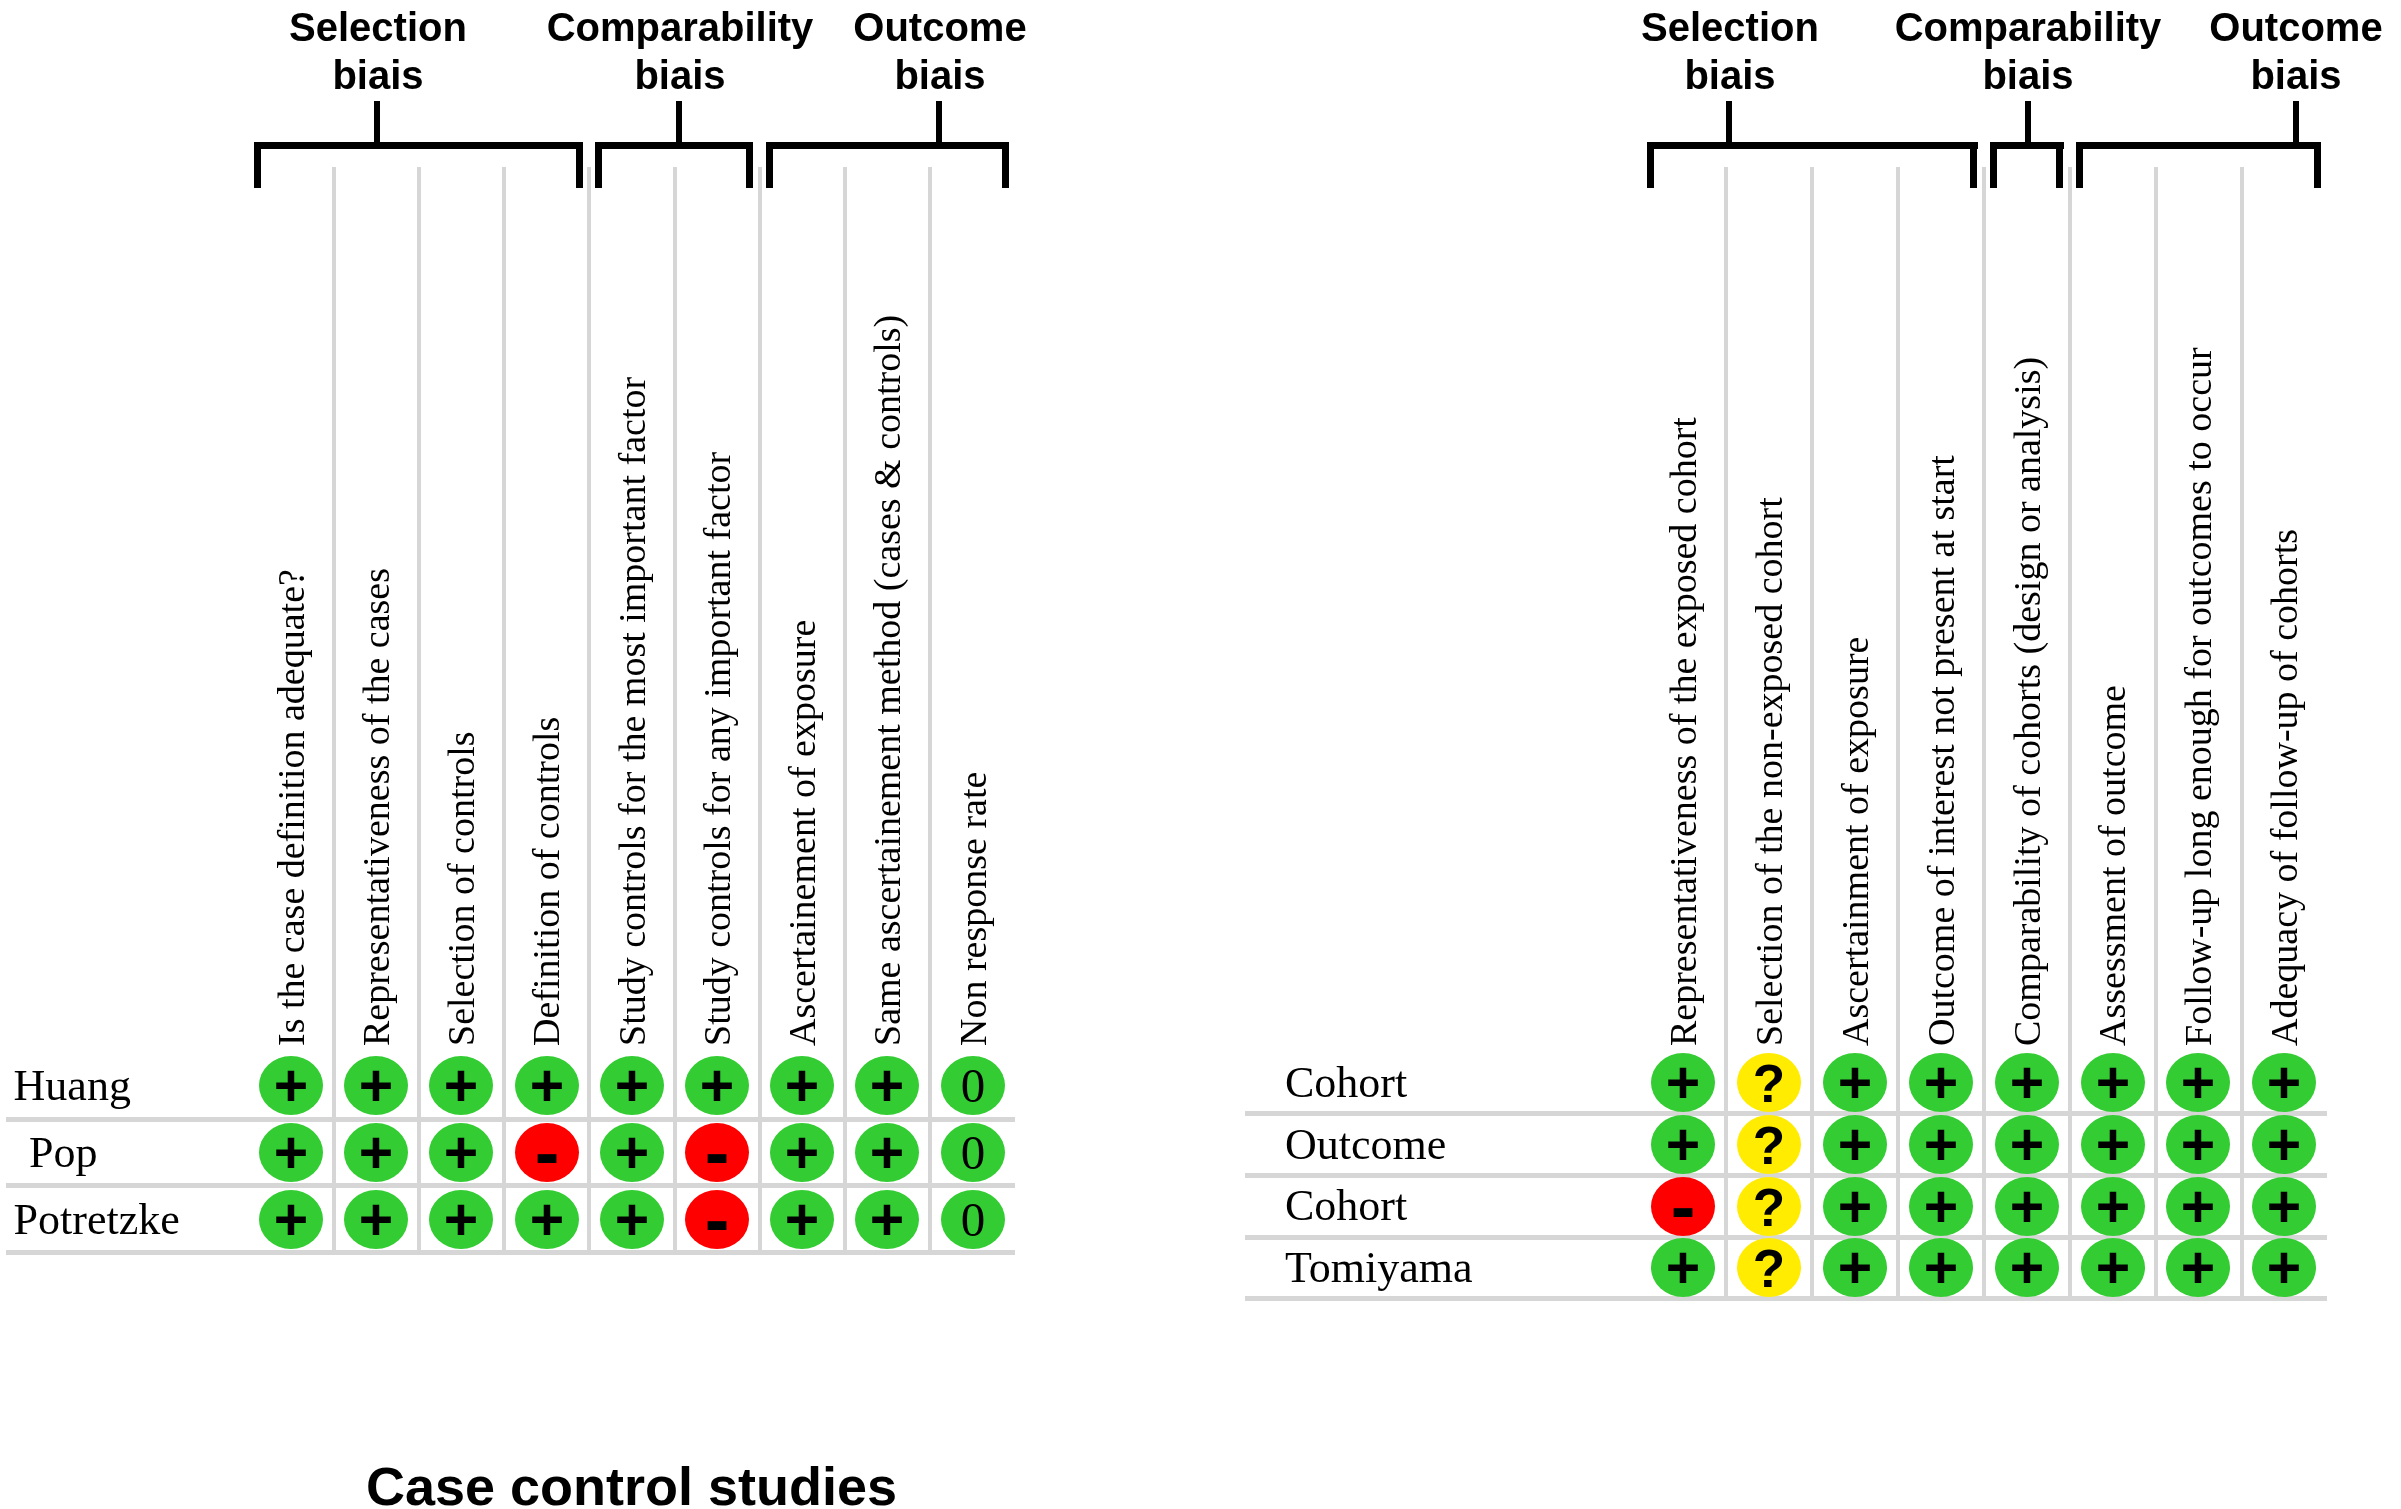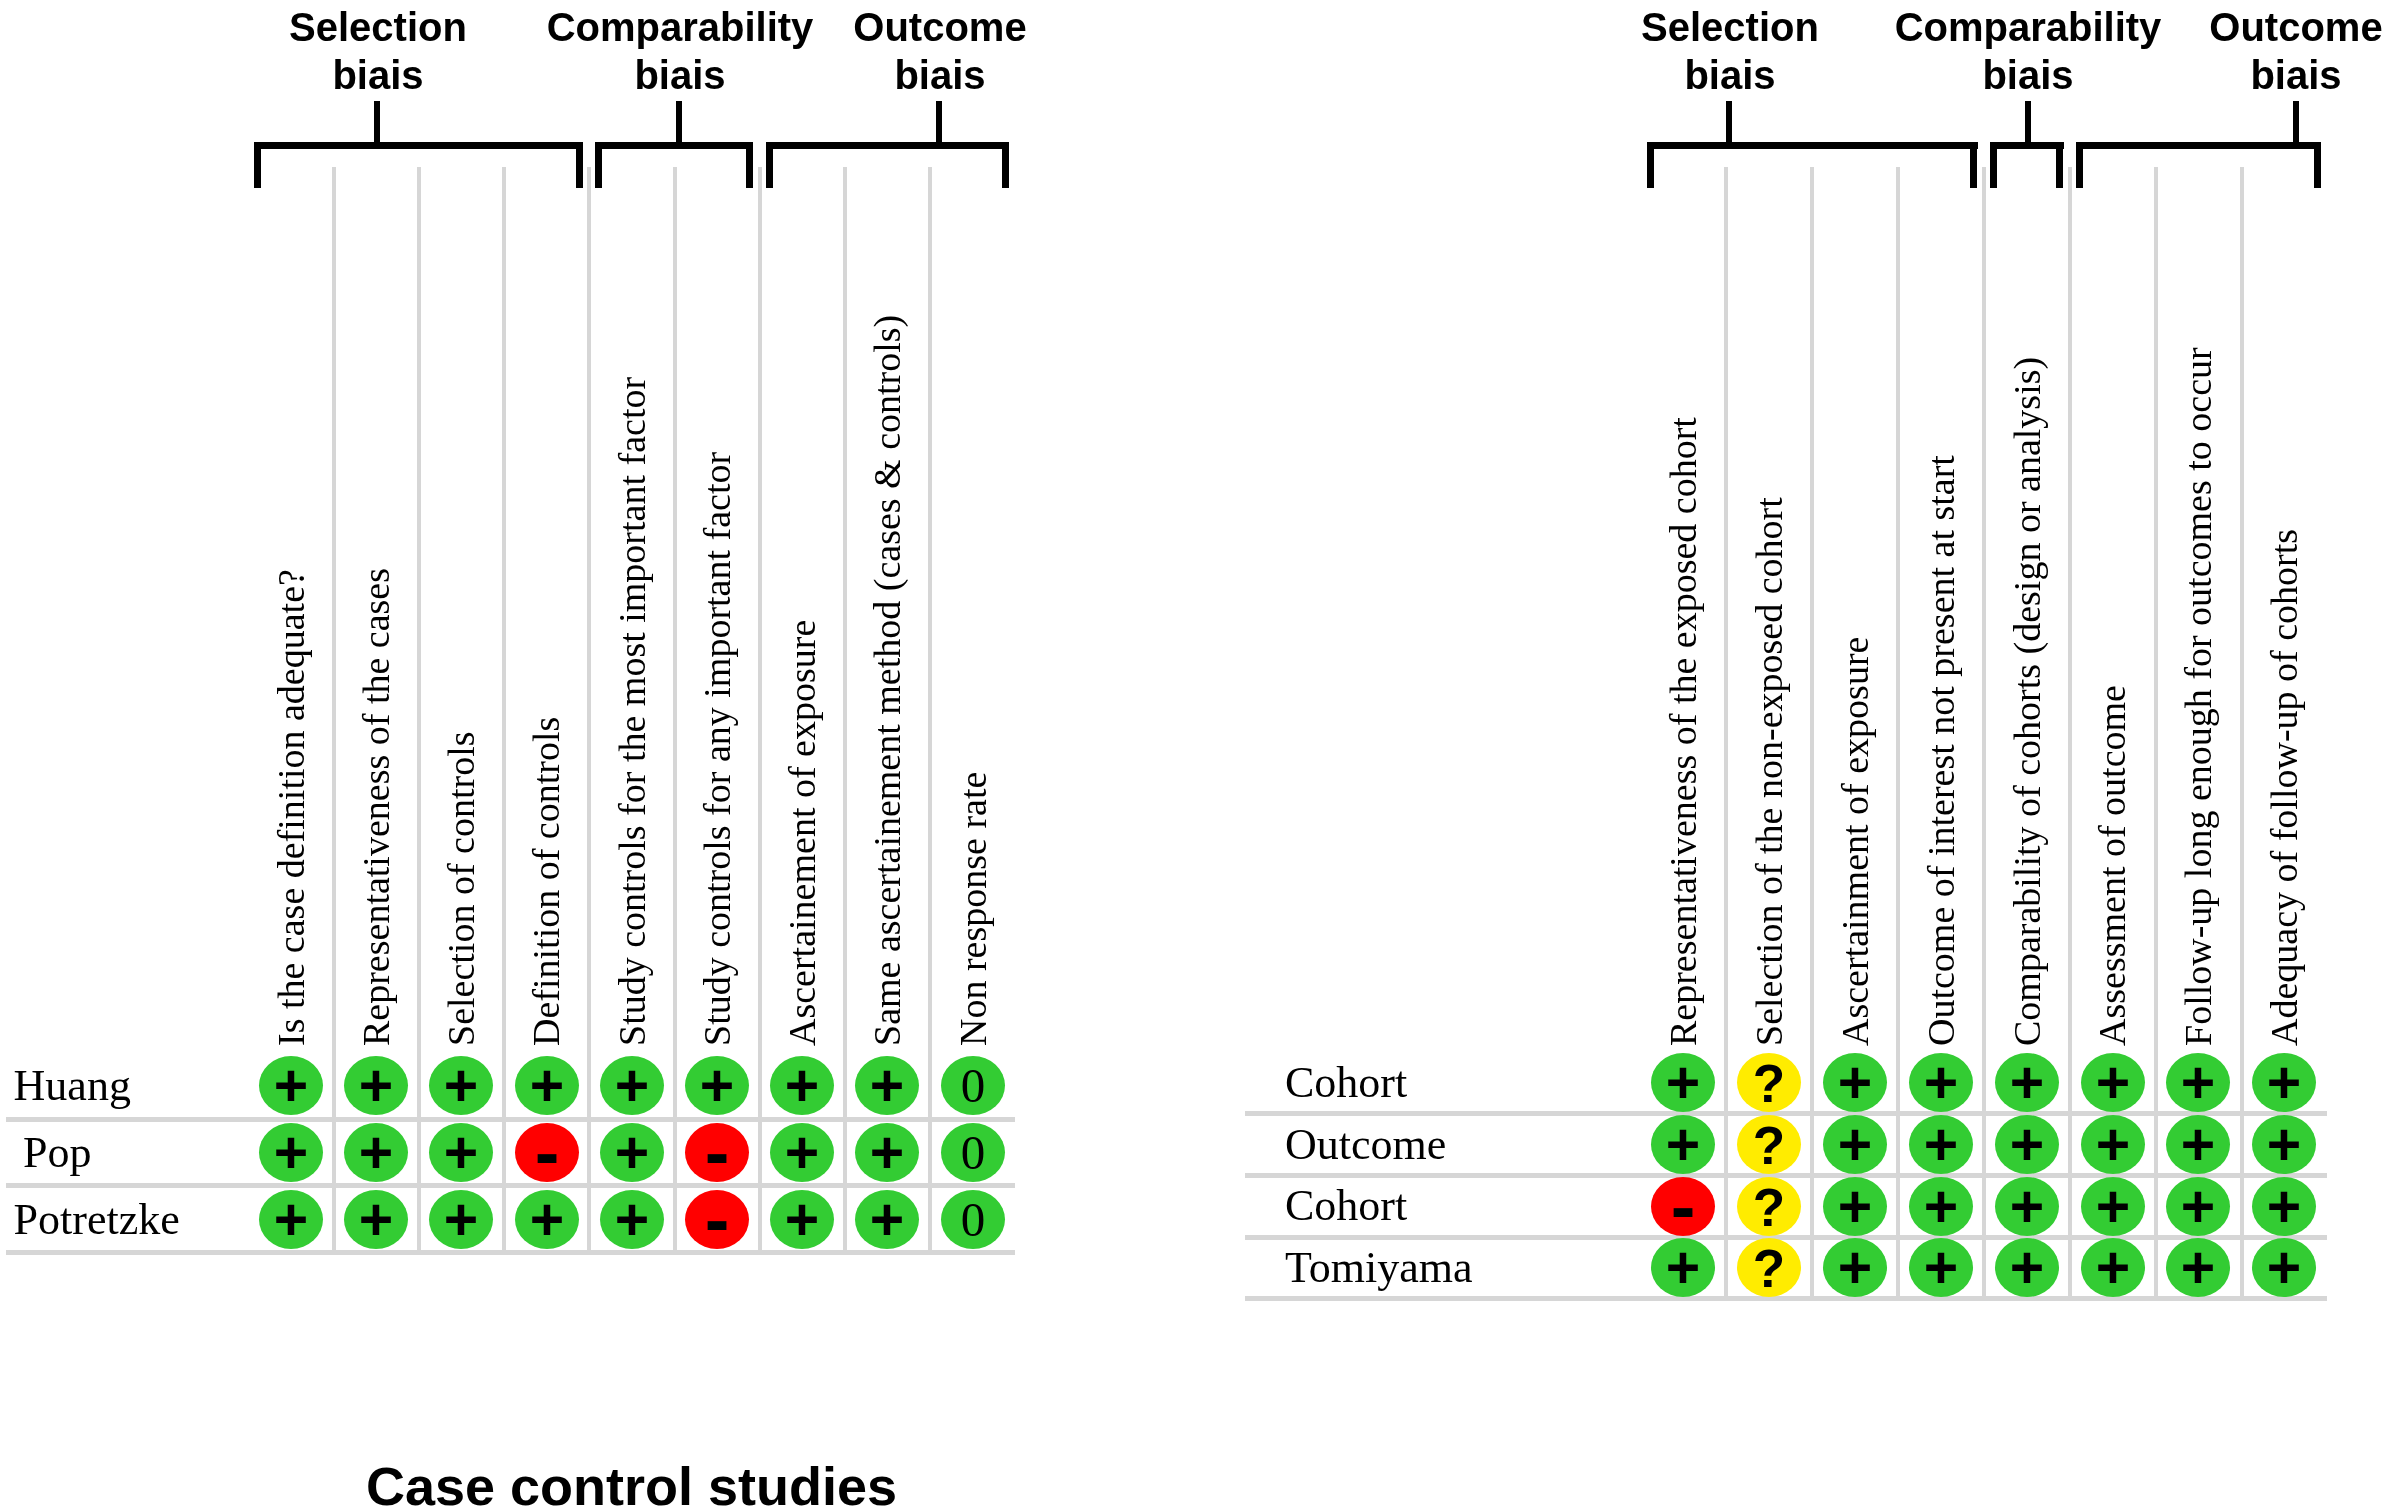--- a/index.html
+++ b/index.html
@@ -102,21 +102,21 @@
       </div>
       <div class="cell sym-plus" style="left: 770px; top: 1056px; width: 64px; height: 59px; background: rgb(51, 204, 51);">
         <div class="glyph">+</div>
       </div>
       <div class="cell sym-plus" style="left: 855px; top: 1056px; width: 64px; height: 59px; background: rgb(51, 204, 51);">
         <div class="glyph">+</div>
       </div>
       <div class="cell sym-zero" style="left: 941px; top: 1056px; width: 64px; height: 59px; background: rgb(51, 204, 51);">
         <div class="glyph">0</div>
       </div>
-      <div class="row-label" style="left: 23px; top: 1119px; height: 67px; line-height: 67px;">Pop</div>
+      <div class="row-label" style="left: 29px; top: 1119px; height: 67px; line-height: 67px;">Pop</div>
       <div class="hsep" style="left: 6.2px; top: 1183px; width: 1009px; height: 5px;"></div>
       <div class="cell sym-plus" style="left: 259px; top: 1123px; width: 64px; height: 59px; background: rgb(51, 204, 51);">
         <div class="glyph">+</div>
       </div>
       <div class="cell sym-plus" style="left: 344px; top: 1123px; width: 64px; height: 59px; background: rgb(51, 204, 51);">
         <div class="glyph">+</div>
       </div>
       <div class="cell sym-plus" style="left: 429px; top: 1123px; width: 64px; height: 59px; background: rgb(51, 204, 51);">
         <div class="glyph">+</div>
       </div>

